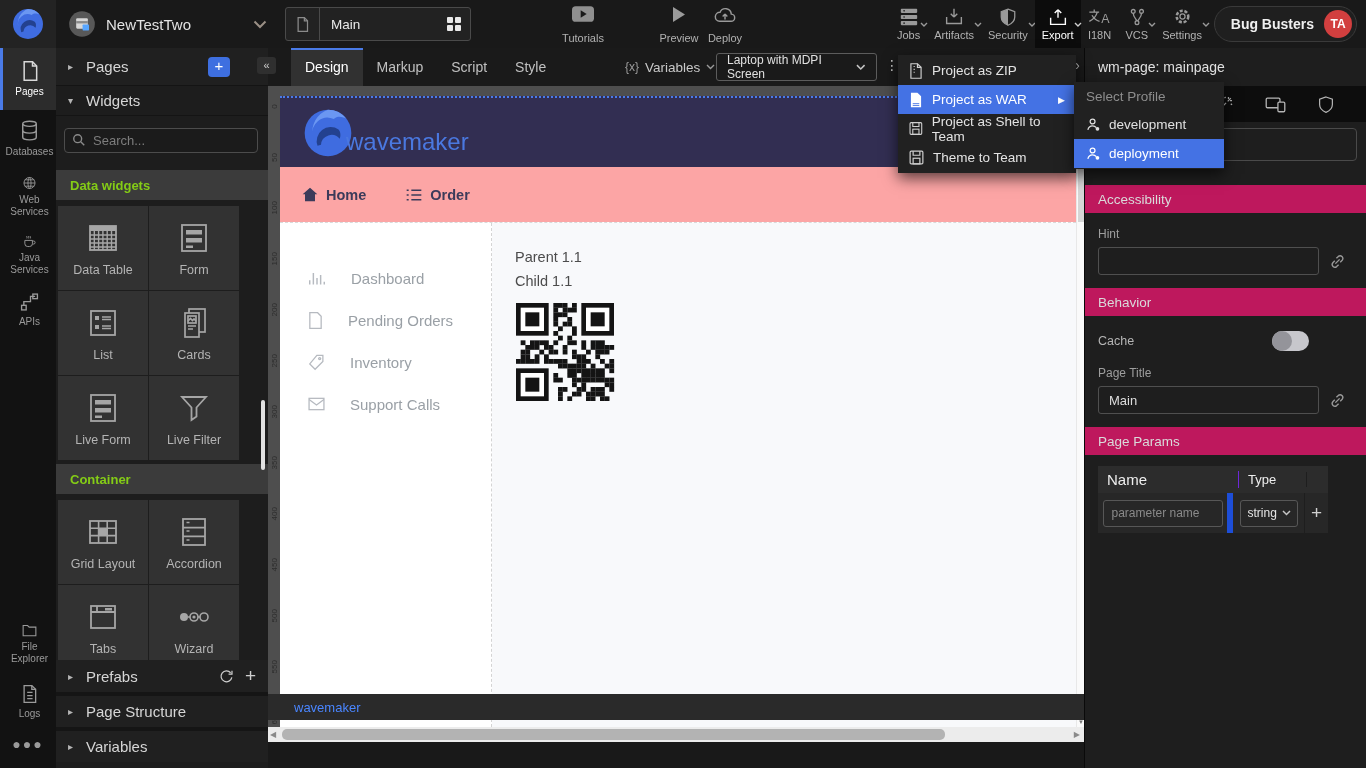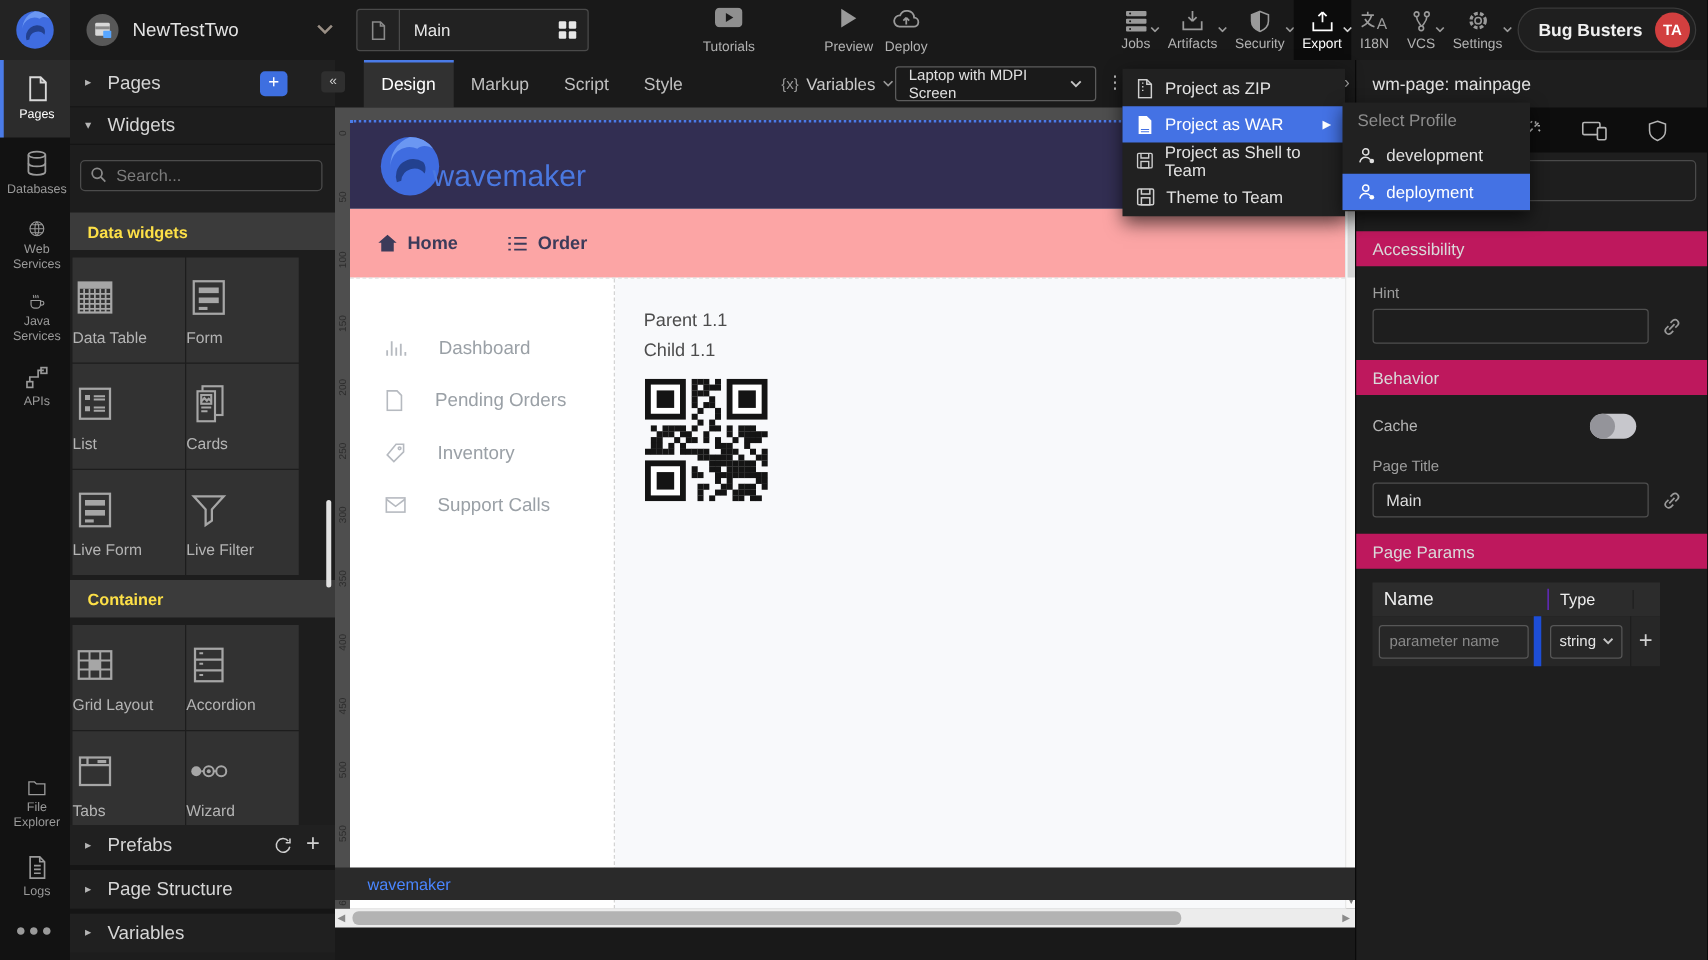--- a/index.html
+++ b/index.html
@@ -41,23 +41,23 @@
 
   
   .left-panel { position:absolute; left:56px; top:48px; width:212px; height:720px; background:#1d1d1d; z-index:20; overflow:hidden; }
   .prow { height:38px; display:flex; align-items:center; padding:0 12px; border-bottom:1px solid #141414; background:#202020; cursor:pointer; }
   .prow .caret { color:#b5b5b5; font-size:10px; width:18px; }
   .prow .lbl { font-size:15px; color:#d6d6d6; }
   .add-page-btn { margin-left:auto; width:22px; height:20px; background:#3e6fe0; border-radius:4px; color:#fff; font-size:15px; line-height:18px; text-align:center; cursor:pointer; }
   .search-wrap { margin:12px 10px 0 8px; position:relative; }
   .search-wrap input { width:100%; height:25px; background:#1b1b1b; border:1px solid #4c4c4c; border-radius:4px; color:#bbb; font-size:13px; padding:0 8px 0 28px; outline:none; }
   .search-wrap .s-ic { position:absolute; left:8px; top:5px; }
-  .group-band { height:30px; background:#3b3b3b; display:flex; align-items:center; padding-left:14px; font-size:13px; font-weight:700; color:#fde047; }
+  .group-band { height:30px; background:#3b3b3b; display:flex; align-items:center; padding-left:14px; font-size:13px; font-weight:700; color:#84cc16; }
   .wgrid { display:grid; grid-template-columns:90px 90px; gap:1px; padding-left:2px; margin-top:6px; }
-  .wcell { width:90px; height:84px; background:#323232; display:flex; flex-direction:column; justify-content:center; gap:7px; cursor:grab; }
+  .wcell { width:90px; height:84px; background:#323232; display:flex; flex-direction:column; align-items:center; justify-content:center; gap:7px; cursor:grab; }
   .wcell .lbl { font-size:12.5px; color:#b4b4b4; }
   .panel-scroll { height:612px; overflow:hidden; }
   .lp-bottom { position:absolute; left:0; width:212px; background:#202020; display:flex; align-items:center; padding:0 12px; height:32px; cursor:pointer; }
   .lp-bottom .caret { color:#b5b5b5; font-size:10px; width:18px; }
   .lp-bottom .lbl { font-size:15px; color:#d6d6d6; }
   .lp-spacer { position:absolute; left:0; width:212px; background:#151515; }
   .row-icons { margin-left:auto; display:flex; align-items:center; gap:12px; }
   .plus-ic { color:#cfcfcf; font-size:19px; line-height:14px; cursor:pointer; }
   .panel-vscroll { position:absolute; left:205px; top:352px; width:4px; height:70px; background:#e2e2e2; border-radius:2px; z-index:25; cursor:pointer; }
   .collapse-btn { position:absolute; left:257px; top:57px; width:19px; height:17px; background:#2f2f2f; border-radius:3px; color:#cfcfcf; font-size:11px; line-height:16px; text-align:center; z-index:35; cursor:pointer; }

